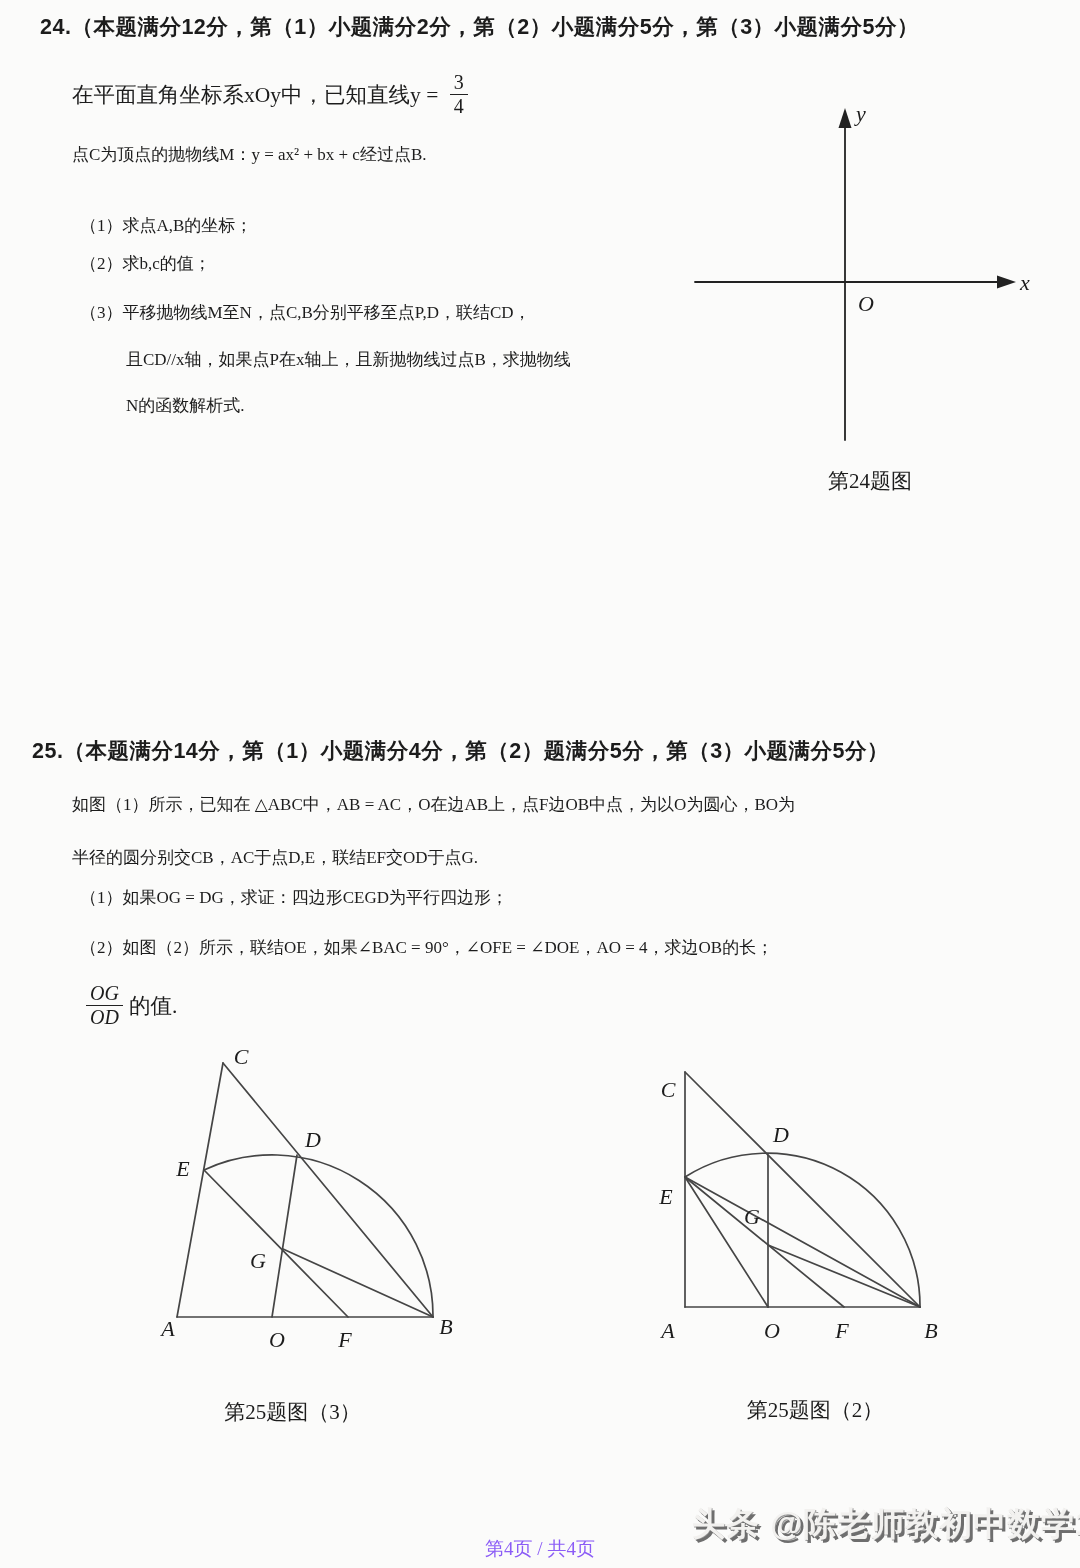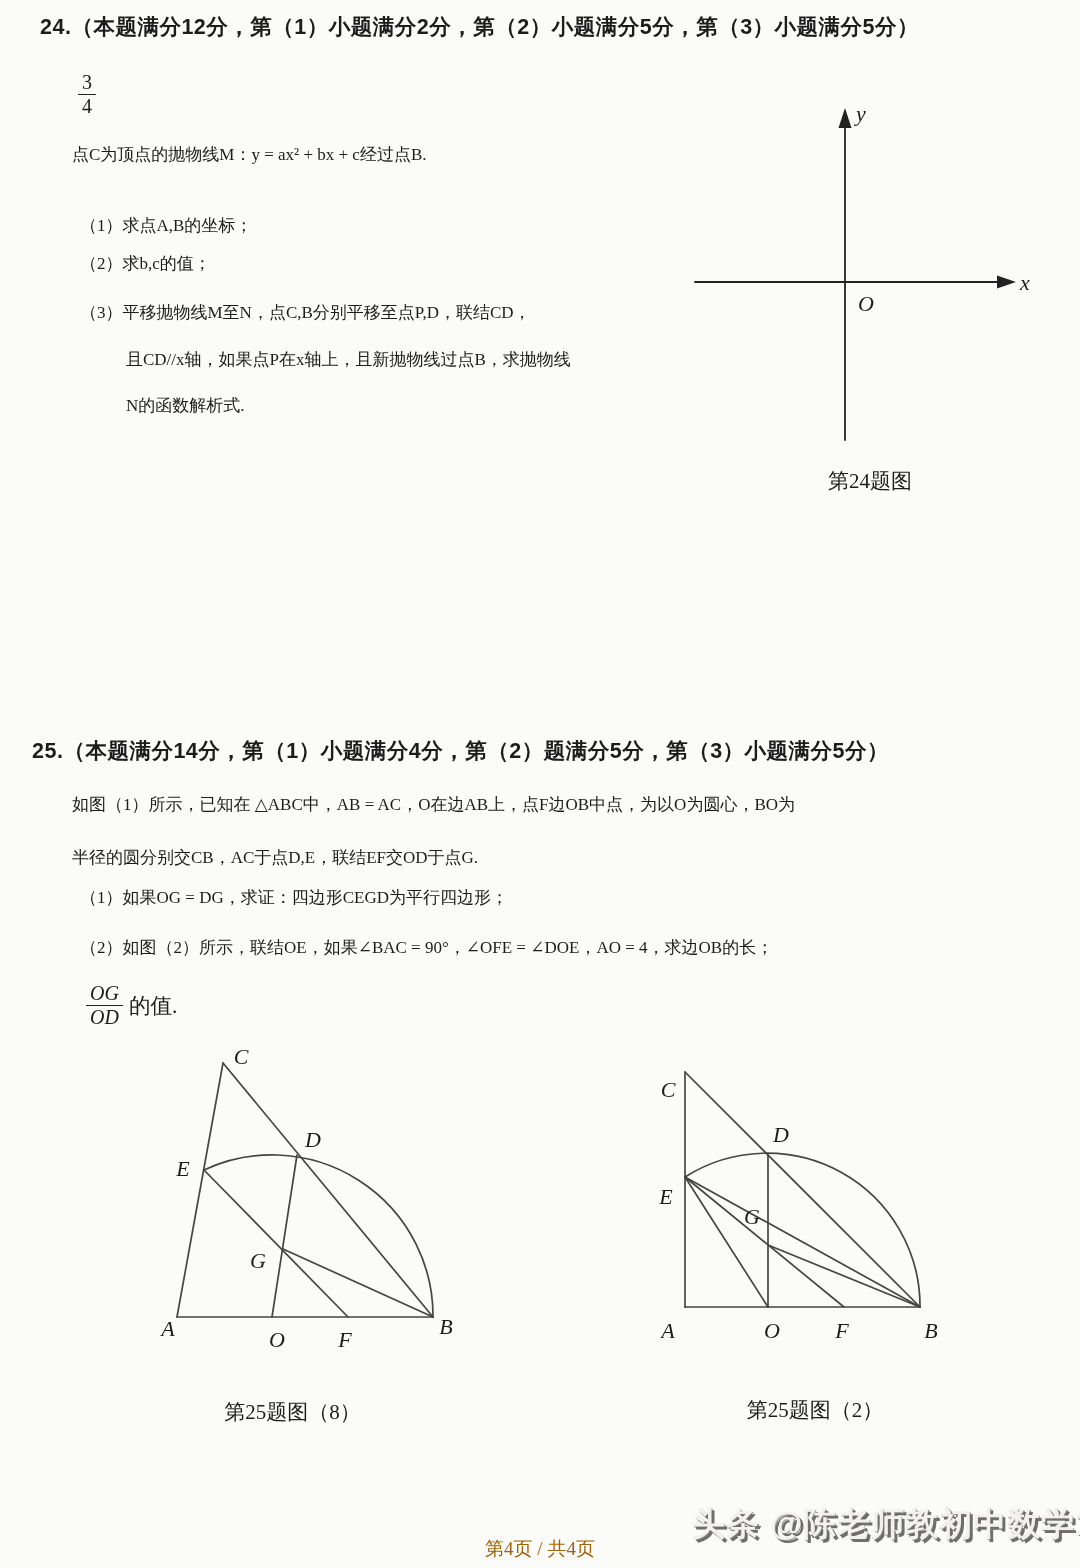--- a/index.html
+++ b/index.html
@@ -25,34 +25,35 @@
   .frac .den{border-top:1.6px solid #222;padding:0 4px;}
   .caption{font-size:21px;text-align:center;white-space:pre;margin-top:24px;}
   svg line, svg path{stroke:#454545;stroke-width:1.7;fill:none;stroke-linecap:round;}
   svg .axis{stroke:#222;stroke-width:1.8;}
   svg polygon{fill:#222;stroke:none;}
   svg text{
     font-family:"Liberation Serif","DejaVu Serif",serif;
     font-style:italic;font-size:22px;fill:#1c1c1c;
     text-anchor:middle;
   }
-  .pageinfo{width:1080px;text-align:center;font-size:19px;color:#a16207;white-space:pre;}
+  .pageinfo{width:1080px;text-align:center;font-size:19px;color:#8b5cf6;white-space:pre;}
   .watermark{
     font-family:"Liberation Sans","DejaVu Sans",sans-serif;
     font-weight:bold;font-size:33px;letter-spacing:1px;white-space:pre;
     color:#f2f1ef;
     text-shadow:3px 3px 0 #6e6e6e, 1px 1px 0 #9a9a9a;
   }
 </style>
 </head>
 <body>
 
 <div class="abs hdr" style="left:40px;top:12px;">24.（本题满分12分，第（1）小题满分2分，第（2）小题满分5分，第（3）小题满分5分）</div>
 
 <div class="abs mathline" style="left:72px;top:62px;height:64px;">
+  <span>在平面直角坐标系xOy中，已知直线y = </span>
   <span class="frac">
     <span class="num">3</span>
     <span class="den">4</span>
   </span>
 </div>
 
 <div class="abs bodyline" style="left:72px;top:143px;">点C为顶点的抛物线M：y = ax² + bx + c经过点B.</div>
 
 <div class="abs bodyline" style="left:80px;top:214px;">（1）求点A,B的坐标；</div>
 
@@ -104,21 +105,21 @@
     <text x="38" y="301">A</text>
     <text x="316" y="299">B</text>
     <text x="111" y="29">C</text>
     <text x="183" y="112">D</text>
     <text x="53" y="141">E</text>
     <text x="215" y="312">F</text>
     <text x="147" y="312">O</text>
     <text x="128" y="233">G</text>
   </svg>
 </div>
-<div class="abs caption" style="left:120px;top:1374px;width:345px;">第25题图（8）</div>
+<div class="abs caption" style="left:120px;top:1374px;width:345px;">第25题图（3）</div>
 
 <div class="abs" style="left:640px;top:1050px;width:340px;height:310px;">
   <svg width="340" height="310" viewBox="0 0 340 310">
     <path d="M 280 257 A 153 153 0 0 0 45 127"></path>
     <line x1="45" y1="257" x2="45" y2="22"></line>
     <line x1="45" y1="257" x2="280" y2="257"></line>
     <line x1="45" y1="22" x2="280" y2="257"></line>
     <line x1="128" y1="257" x2="128" y2="105"></line>
     <line x1="128" y1="257" x2="45" y2="127"></line>
     <line x1="45" y1="127" x2="204" y2="257"></line>

